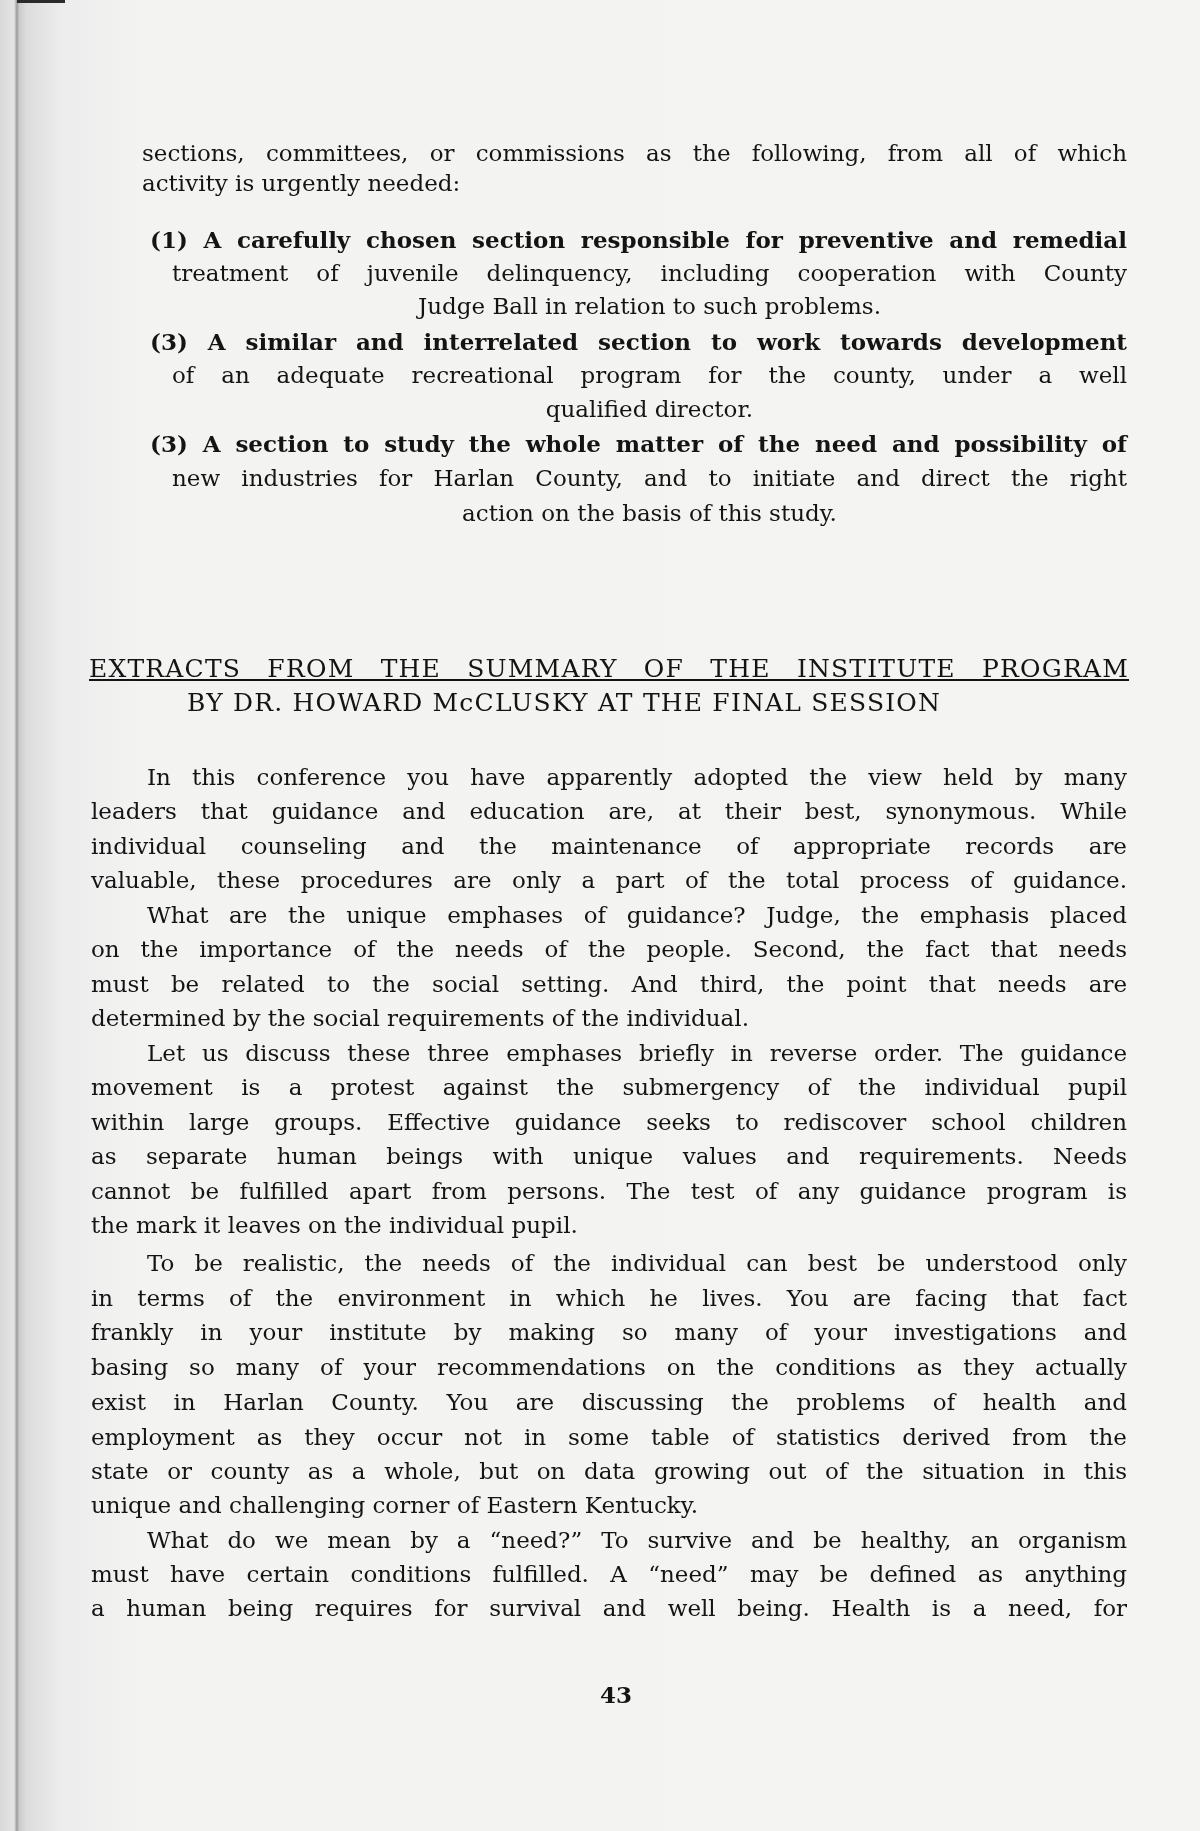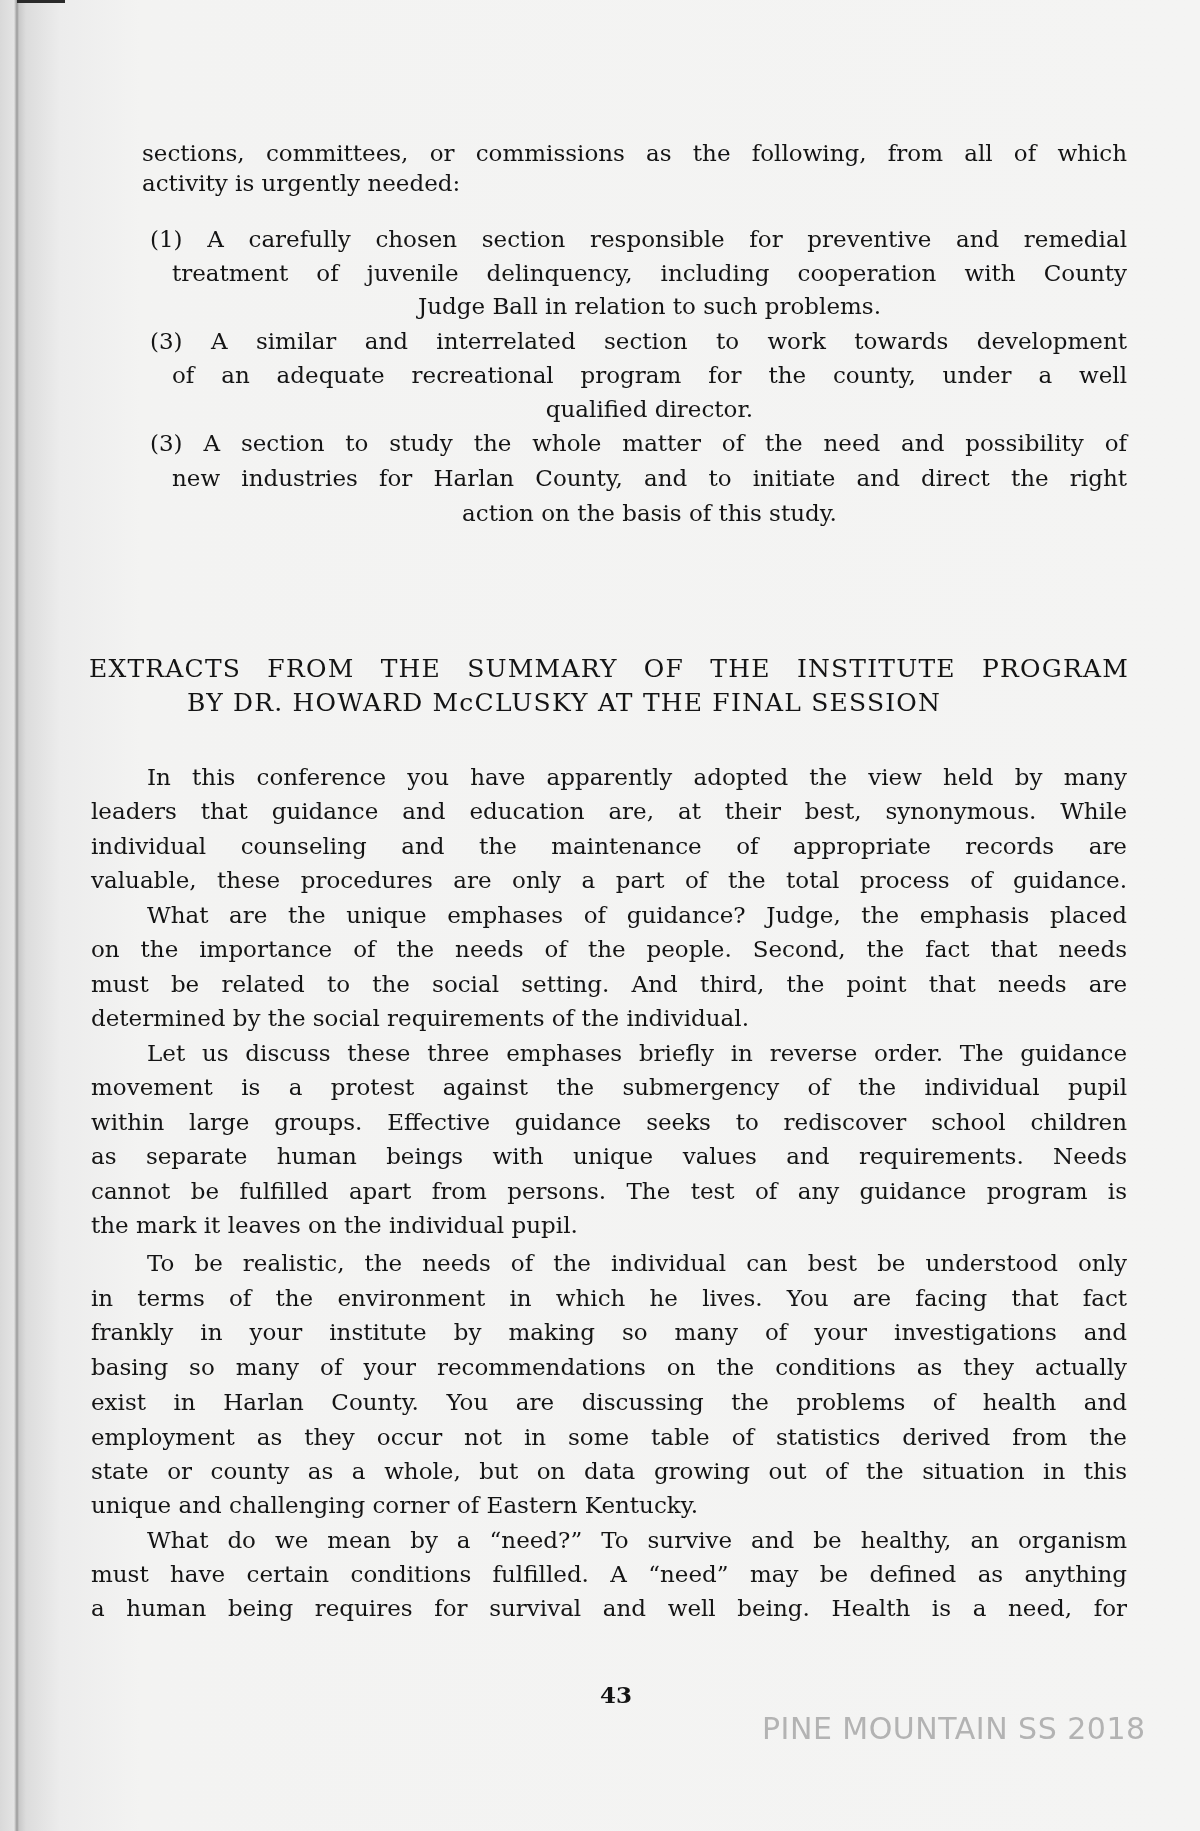--- a/index.html
+++ b/index.html
@@ -18,21 +18,21 @@
     position: absolute; left: 17px; top: 0; width: 48px; height: 3px; background: #2a2a2a;
   }
   .line {
     position: absolute; white-space: nowrap;
     font-size: 23px; line-height: 1;
   }
   .just {
     text-align: justify; text-align-last: justify; white-space: normal;
   }
   .top-block .line { left: 142px; width: 985px; }
-  .list-first { left: 150px !important; width: 977px !important; }
+  .list-first { left: 150px !important; width: 977px !important; font-weight: bold; }
   .list-cont { left: 172px !important; width: 955px !important; text-align: center; }
   .body-block .line { left: 91px; width: 1036px; }
   .body-block .indent { left: 147px !important; width: 980px !important; }
   .heading {
     position: absolute; font-size: 25px; letter-spacing: 1.2px; white-space: nowrap;
     line-height: 1;
   }
   .page-number { position: absolute; left: 600px; top: 1681px; font-size: 23px; font-weight: bold; text-align: right; }
   .watermark {
     position: absolute; left: 762px; top: 1711px; width: 378px;
@@ -61,21 +61,21 @@
       <div class="line list-cont" style="top:398px">qualified director.</div>
     </div>
     <div>
       <div class="line just list-first" style="top:432px">(3) A section to study the whole matter of the need and possibility of</div>
       <div class="line just list-cont" style="top:467px">new industries for Harlan County, and to initiate and direct the right</div>
       <div class="line list-cont" style="top:502px">action on the basis of this study.</div>
     </div>
   </div>
 
   <div>
-    <div class="heading" style="left:89px; top:656px; width:1040px; text-align:justify; text-align-last:justify; white-space:normal;">EXTRACTS FROM THE SUMMARY OF THE INSTITUTE PROGRAM</div>
+    <div class="heading" style="left:89px; top:656px; width:1040px; text-align:justify; text-align-last:justify; white-space:normal;text-decoration:underline;">EXTRACTS FROM THE SUMMARY OF THE INSTITUTE PROGRAM</div>
     <div class="heading" style="left:187px; top:690px;">BY DR. HOWARD McCLUSKY AT THE FINAL SESSION</div>
   </div>
 
   <div class="body-block">
     <div>
       <div class="line just indent" style="top:766px">In this conference you have apparently adopted the view held by many</div>
       <div class="line just" style="top:800px">leaders that guidance and education are, at their best, synonymous. While</div>
       <div class="line just" style="top:835px">individual counseling and the maintenance of appropriate records are</div>
       <div class="line just" style="top:869px">valuable, these procedures are only a part of the total process of guidance.</div>
     </div>
@@ -104,14 +104,13 @@
       <div class="line" style="top:1494px">unique and challenging corner of Eastern Kentucky.</div>
     </div>
     <div>
       <div class="line just indent" style="top:1529px">What do we mean by a “need?” To survive and be healthy, an organism</div>
       <div class="line just" style="top:1563px">must have certain conditions fulfilled. A “need” may be defined as anything</div>
       <div class="line just" style="top:1597px">a human being requires for survival and well being. Health is a need, for</div>
     </div>
   </div>
 
   <div class="page-number">43</div>
-  <div class="watermark">PINE MOUNTAIN SS 2018</div>
 </div>
 
 </body></html>

